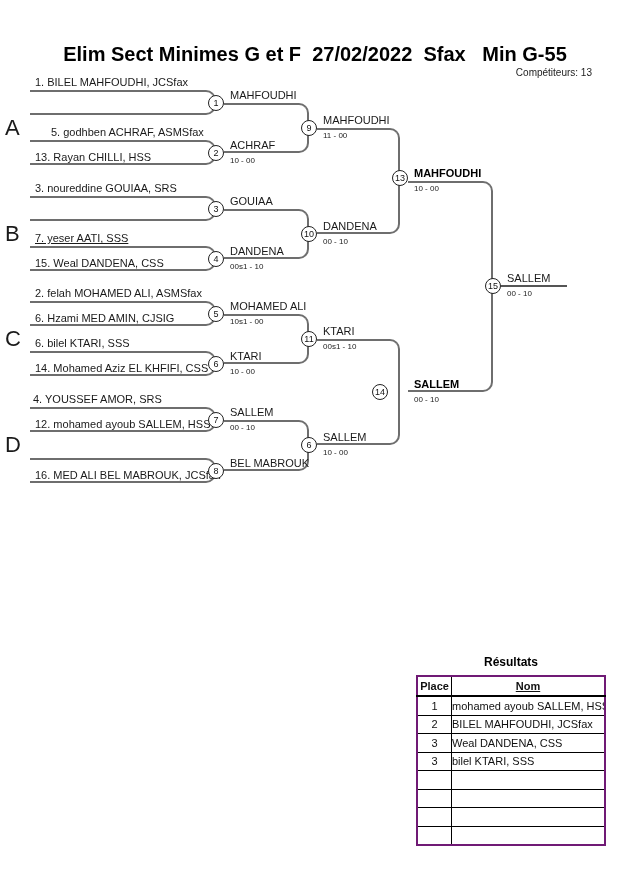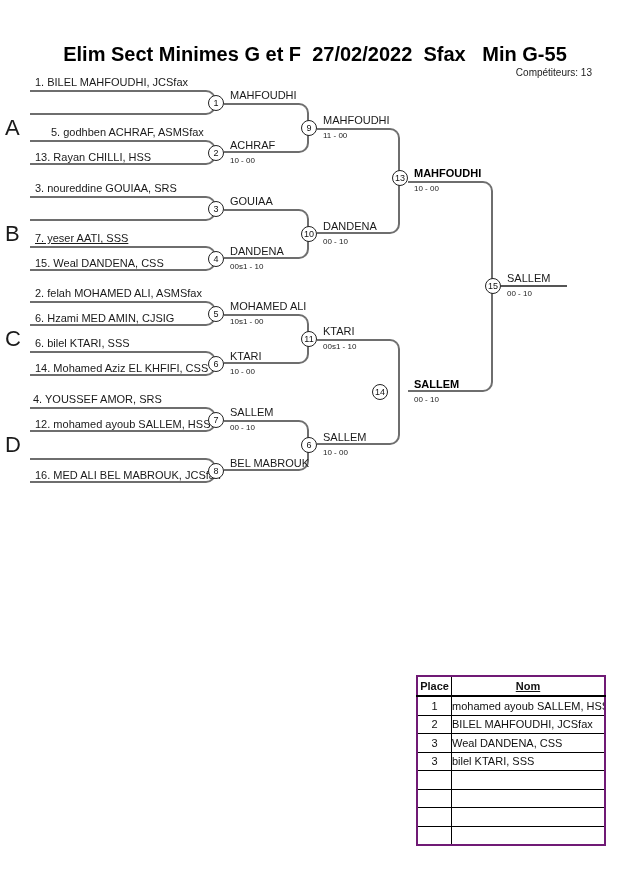--- a/index.html
+++ b/index.html
@@ -127,20 +127,21 @@
       <div class="winner-label bold" style="left: 414px; top: 166.5px;">MAHFOUDHI</div>
       <div class="score-label" style="left: 414px; top: 183.5px;">10 - 00</div>
       <div class="match-circle" style="left: 372px; top: 383.75px;">14</div>
       <div class="winner-label bold" style="left: 414px; top: 377.75px;">SALLEM</div>
       <div class="score-label" style="left: 414px; top: 394.75px;">00 - 10</div>
       <div class="match-circle" style="left: 485px; top: 278.125px;">15</div>
       <div class="winner-label" style="left: 507px; top: 272.125px;">SALLEM</div>
       <div class="score-label" style="left: 507px; top: 289.125px;">00 - 10</div>
     </div>
 
+  <div class="results-heading">Résultats</div>
   <table class="results">
     <thead>
       <tr>
         <th class="col-place">Place</th>
         <th class="col-nom">Nom</th>
       </tr>
     </thead>
     <tbody>
       <tr>
           <td class="col-place">1</td>

